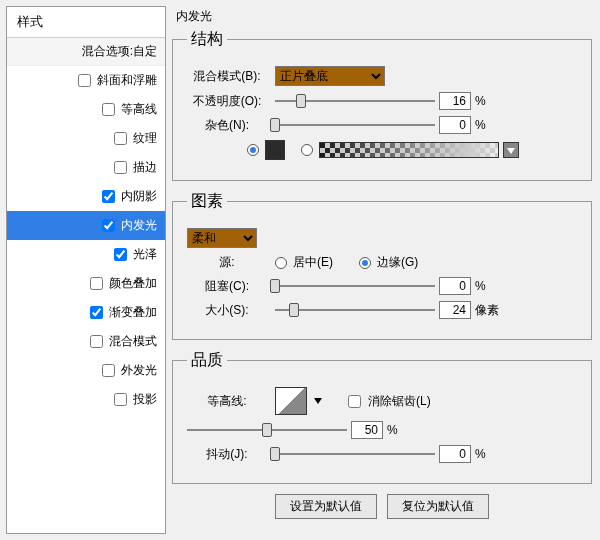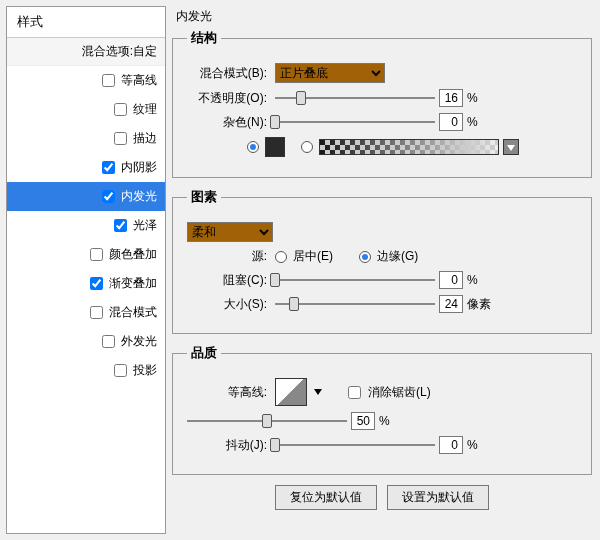--- a/index.html
+++ b/index.html
@@ -8,30 +8,30 @@
   .sidebar { width: 160px; background: #fff; border: 1px solid #999; margin: 6px 2px 6px 6px; padding: 0; }
   .sidebar-title { padding: 6px 10px; font-size: 13px; border-bottom: 1px solid #ccc; }
   .sidebar-sub { padding: 6px 10px; font-size: 12px; border-bottom: 1px solid #eee; background:#f5f5f5;}
   .style-item { display: flex; align-items: center; padding: 5px 8px; cursor: pointer; justify-content: flex-end; }
   .style-item.selected { background: #2f7ee5; color: #fff; }
   .style-item input[type=checkbox] { margin-right: 6px; }
   .style-item.indent { padding-left: 12px; }
   .right { flex: 1; padding: 6px 8px 6px 4px; overflow: hidden; }
   .panel-title { font-size: 12px; margin: 2px 0 4px 4px; }
   fieldset { border: 1px solid #999; margin: 0 0 10px 0; padding: 10px 14px 14px 14px; background: #f0f0f0; }
-  legend { padding: 0 4px; font-size: 13px; font-weight: bold; }
+  legend { padding: 0 4px; font-size: 16px; }
   .row { display: flex; align-items: center; margin: 6px 0; gap: 4px; }
-  .row-label { width: 84px; text-align: right; padding-right: 4px; }
+  .row-label { width: 84px; text-align: center; padding-right: 4px; }
   select { border:1px solid #777; background:#a16207; height:20px; font-size:12px; }
   select.blend { width: 110px; }
-  select.method { width: 86px; }
+  select.method { width: 70px; }
   .slider { position: relative; height: 14px; flex: 0 0 160px; }
   .slider-track { position:absolute; top:6px; left:0; right:0; height:2px; background:#888; }
   .slider-thumb { position:absolute; top:0; width:10px; height:14px; background:#ddd; border:1px solid #555; border-radius:2px; transform:translateX(-5px);}
-  .num { width: 24px; height: 18px; border:1px solid #777; text-align:right; padding:0 4px; background:#fff;}
+  .num { width: 32px; height: 18px; border:1px solid #777; text-align:right; padding:0 4px; background:#fff;}
   .unit { width: 30px; }
   .radio-dot { width:12px;height:12px;border:1px solid #555;border-radius:50%;display:inline-flex;align-items:center;justify-content:center;margin-right:2px;background:#fff;}
   .radio-dot.checked::after{content:"";width:6px;height:6px;background:#2f7ee5;border-radius:50%;}
   .color-sw { width:20px;height:20px;border:1px solid #333;display:inline-block;}
   .grad-sw { width:180px;height:16px;border:1px solid #333; background:linear-gradient(to right,#000,#000 40%,#bbb 40%,#bbb 50%, #fff 50%, #fff 100%); background-image: linear-gradient(45deg,#ccc 25%,transparent 25%,transparent 75%,#ccc 75%),linear-gradient(45deg,#ccc 25%,transparent 25%,transparent 75%,#ccc 75%),linear-gradient(to right, rgba(0,0,0,0.9), rgba(0,0,0,0));
     background-size:10px 10px,10px 10px,100% 100%; background-position:0 0,5px 5px,0 0;}
   .contour-sw { width:32px;height:28px;border:1px solid #333;background:#fff;display:inline-block;position:relative;}
   .contour-sw::before{content:"";position:absolute;left:0;right:0;bottom:0;height:100%;
      background:linear-gradient(135deg,#fff 50%,#888 50%);}
   .contour-caret { display:inline-block;width:0;height:0;border-left:4px solid transparent;border-right:4px solid transparent;border-top:6px solid #000;margin-left:3px;vertical-align:middle;}
@@ -43,20 +43,24 @@
 </head>
 <body>
 
 <div class="main">
   <div class="sidebar">
     <div class="sidebar-title">样式</div>
     <div class="sidebar-sub style-item">
       <span>混合选项:自定</span>
     </div>
     <div id="style-list">
+        <div class="style-item">
+          <input type="checkbox" style="">
+          <span>斜面和浮雕</span>
+        </div>
         <div class="style-item indent">
           <input type="checkbox" style="">
           <span>等高线</span>
         </div>
         <div class="style-item indent">
           <input type="checkbox" style="">
           <span>纹理</span>
         </div>
         <div class="style-item">
           <input type="checkbox" style="">
@@ -194,17 +198,17 @@
         <div class="slider">
           <div class="slider-track"></div>
             <div class="slider-thumb" style="left: 0%;"></div>
         </div>
         <input class="num" value="0" style="">
         <span class="unit">%</span>
       </div>
     </fieldset>
 
     <div class="btns">
+      <button class="btn">设置为默认值</button>
       <button class="btn">复位为默认值</button>
-      <button class="btn">设置为默认值</button>
     </div>
   </div>
 </div>
 
 </body></html>

